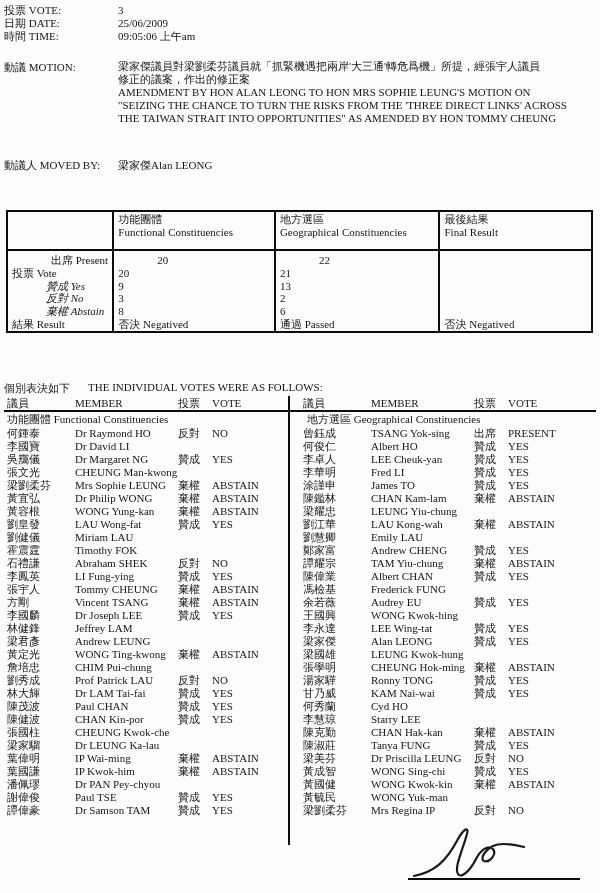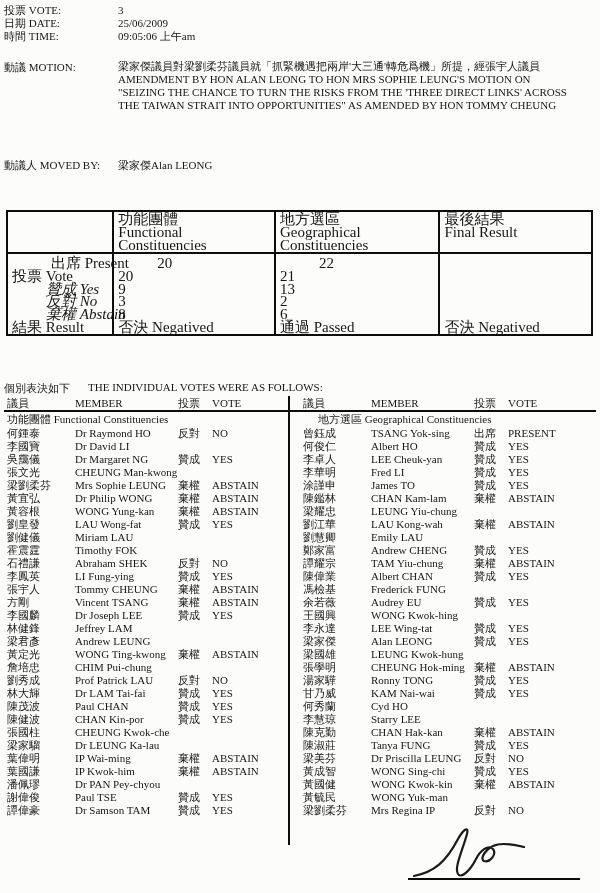--- a/index.html
+++ b/index.html
@@ -12,21 +12,21 @@
   
   .irow{position:absolute;left:4px;white-space:nowrap;line-height:13px;}
   .ilabel{display:inline-block;width:114px;}
   .ival{display:inline-block;}
   
   .mline{line-height:13px;white-space:nowrap;}
   
   table.summary{border-collapse:collapse;table-layout:fixed;border:2px solid #0c0c0c;background:transparent;}
   table.summary th, table.summary td{
     border-left:2px solid #0c0c0c;vertical-align:top;text-align:left;
-    font-weight:normal;padding:1px 0 0 4px;font-size:15px;line-height:13px;
+    font-weight:normal;padding:1px 0 0 4px;font-size:11px;line-height:13px;
   }
   table.summary th:first-child, table.summary td:first-child{border-left:none;}
   table.summary thead th{border-bottom:2px solid #0c0c0c;height:36px;}
   table.summary tbody td{height:12.8px;line-height:12.8px;padding-top:0;white-space:nowrap;}
   table.summary tbody tr:first-child td{padding-top:3px;padding-left:43px;}
   td.indent{padding-left:38px !important;font-style:italic;}
   
   .sec-title{white-space:nowrap;}
   .members{left:0;top:396px;width:552px;height:455px;text-decoration:underline;}
   .mhdr,.m-row,.msec{white-space:nowrap;}
@@ -52,20 +52,21 @@
     <span class="ilabel">日期 DATE:</span><span class="ival">25/06/2009</span>
   </div>
   <div class="irow" style="top:30px">
     <span class="ilabel">時間 TIME:</span><span class="ival">09:05:06 上午am</span>
   </div>
 </div>
 
 <span class="abs" style="left:4px;top:60px">動議 MOTION:</span>
 <div class="abs" style="left:118px;top:60px">
   <div class="mline">梁家傑議員對梁劉柔芬議員就「抓緊機遇把兩岸'大三通'轉危爲機」所提，經張宇人議員</div>
+  <div class="mline">修正的議案，作出的修正案</div>
   <div class="mline">AMENDMENT BY HON ALAN LEONG TO HON MRS SOPHIE LEUNG'S MOTION ON</div>
   <div class="mline">"SEIZING THE CHANCE TO TURN THE RISKS FROM THE 'THREE DIRECT LINKS' ACROSS</div>
   <div class="mline">THE TAIWAN STRAIT INTO OPPORTUNITIES" AS AMENDED BY HON TOMMY CHEUNG</div>
 </div>
 
 <span class="abs" style="left:4px;top:158px">動議人 MOVED BY:</span>
 <span class="abs" style="left:118px;top:158px">梁家傑Alan LEONG</span>
 
 <table class="summary abs" style="left:6px;top:210px;width:587px">
   <colgroup>
@@ -142,21 +143,21 @@
     <span>VOTE</span>
   </div>
   <div class="mhdr abs" style="left:303px;top:1px">
     <span>議員</span>
     <span>MEMBER</span>
     <span>投票</span>
     <span>VOTE</span>
   </div>
   <div class="mrule abs"></div>
   <div class="msec abs" style="left:7px;top:17px">功能團體 Functional Constituencies</div>
-  <div class="msec abs" style="left:318px;top:17px">地方選區 Geographical Constituencies</div>
+  <div class="msec abs" style="left:307px;top:17px">地方選區 Geographical Constituencies</div>
   <div id="left-rows" class="mrows abs" style="left:7px;top:31px">
       <div class="m-row">
         <span class="mc-cn">何鍾泰</span>
         <span class="mc-en">Dr Raymond HO</span>
         <span class="mc-vc">反對</span>
         <span class="mc-ve">NO</span>
       </div>
       <div class="m-row">
         <span class="mc-cn">李國寶</span>
         <span class="mc-en">Dr David LI</span>

